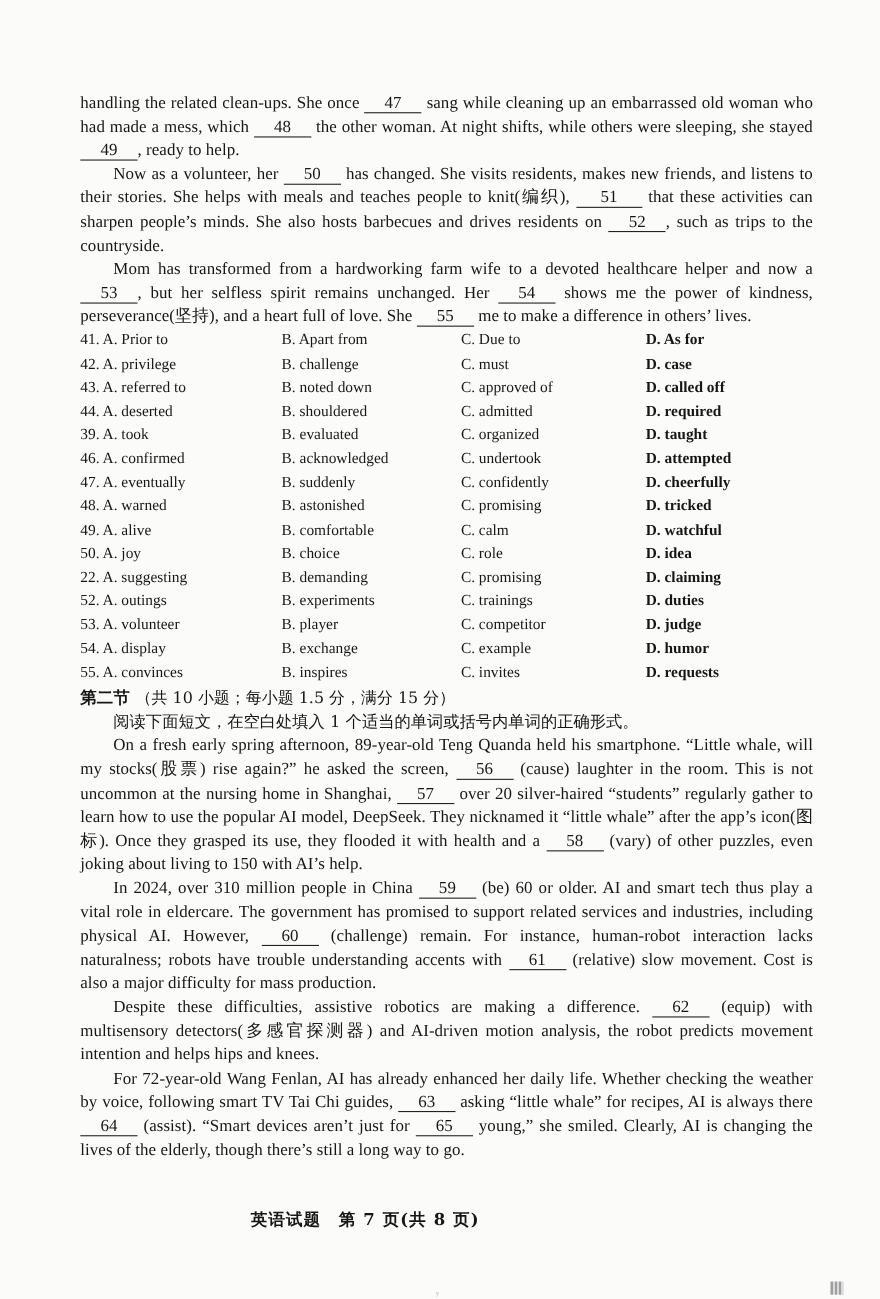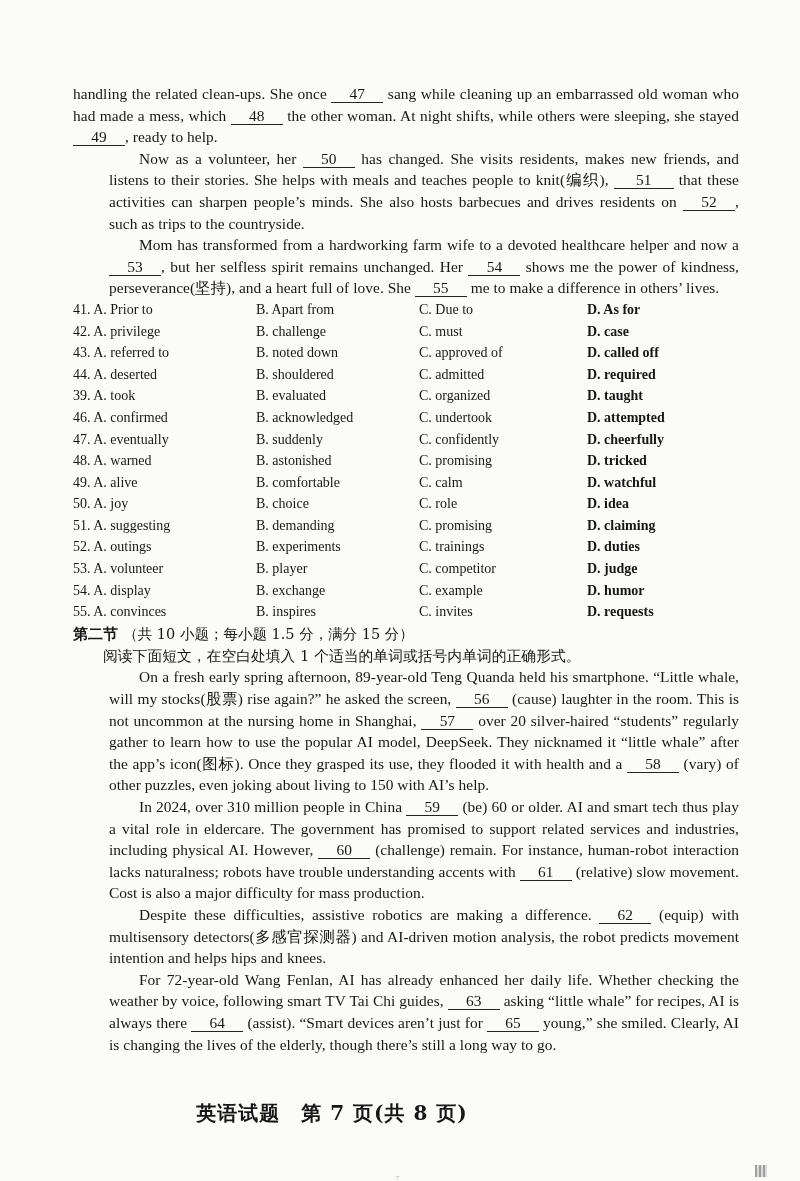--- a/index.html
+++ b/index.html
@@ -2,34 +2,34 @@
 <html><head>
 <meta charset="utf-8">
 <style>
   html, body { margin: 0; padding: 0; }
   body {
     width: 800px; height: 1181px; background: #fbfbfa; position: relative; overflow: hidden;
     font-family: "Liberation Serif", "DejaVu Serif", serif; color: #161616;
   }
   .page { position: absolute; left: 73px; top: 83px; width: 666px; }
   .para { font-size: 15.4px; line-height: 21.6px; text-align: justify; margin: 0; letter-spacing: 0.05px; }
-  .para.indent { text-indent: 30px; margin-left: 36px; }
+  .para.indent { text-indent: 30px; }
   .blank {
     display: inline-block; border-bottom: 1.2px solid #222; text-align: center;
     line-height: 17px; text-indent: 0;
   } .b-md { width: 52px; } .b-lg { width: 60px; }
   .options { margin: 0; }
   .opt-row { display: flex; height: 21.6px; line-height: 21.6px; font-size: 14px; }
   .opt-a { width: 183px; } .opt-b { width: 163px; } .opt-c { width: 168px; } .opt-d { flex: 1; font-weight: bold; }
   .section-head { font-size: 15px; line-height: 22px; font-family: "DejaVu Serif", serif; font-weight: bold; margin: 0; }
   .section-head .sub { font-weight: normal; font-size: 14.5px; }
   .instr { font-size: 14.8px; line-height: 21.6px; text-indent: 30px; margin: 0; font-family: "DejaVu Serif", serif; }
   .footer {
     position: absolute; top: 1100px; left: 0; width: 664px; text-align: center;
-    font-size: 20px; font-weight: bold; font-family: "DejaVu Serif", serif; letter-spacing: 1px;
+    font-size: 15px; font-weight: bold; font-family: "DejaVu Serif", serif; letter-spacing: 1px;
   }
   .pagemark { position: absolute; top: 1175px; left: 396px; font-size: 6px; color: #999; }
   .qr { position: absolute; left: 755px; top: 1165px; width: 12px; height: 12px;
         background: repeating-linear-gradient(90deg,#777 0 2px,#ccc 2px 4px); opacity: .7; }
 </style>
 </head>
 <body>
 
 <div class="page">
   <p class="para"><span>handling the related clean-ups. She once </span><span class="blank b-md">47</span><span> sang while cleaning up an embarrassed old woman who had made a mess, which </span><span class="blank b-md">48</span><span> the other woman. At night shifts, while others were sleeping, she stayed </span><span class="blank b-md">49</span><span>, ready to help.</span></p>
@@ -91,21 +91,21 @@
         <span class="opt-c">C. calm</span>
         <span class="opt-d">D. watchful</span>
       </div>
       <div class="opt-row">
         <span class="opt-a">50. A. joy</span>
         <span class="opt-b">B. choice</span>
         <span class="opt-c">C. role</span>
         <span class="opt-d">D. idea</span>
       </div>
       <div class="opt-row">
-        <span class="opt-a">51. A. suggesting</span>
+        <span class="opt-a">22. A. suggesting</span>
         <span class="opt-b">B. demanding</span>
         <span class="opt-c">C. promising</span>
         <span class="opt-d">D. claiming</span>
       </div>
       <div class="opt-row">
         <span class="opt-a">52. A. outings</span>
         <span class="opt-b">B. experiments</span>
         <span class="opt-c">C. trainings</span>
         <span class="opt-d">D. duties</span>
       </div>

